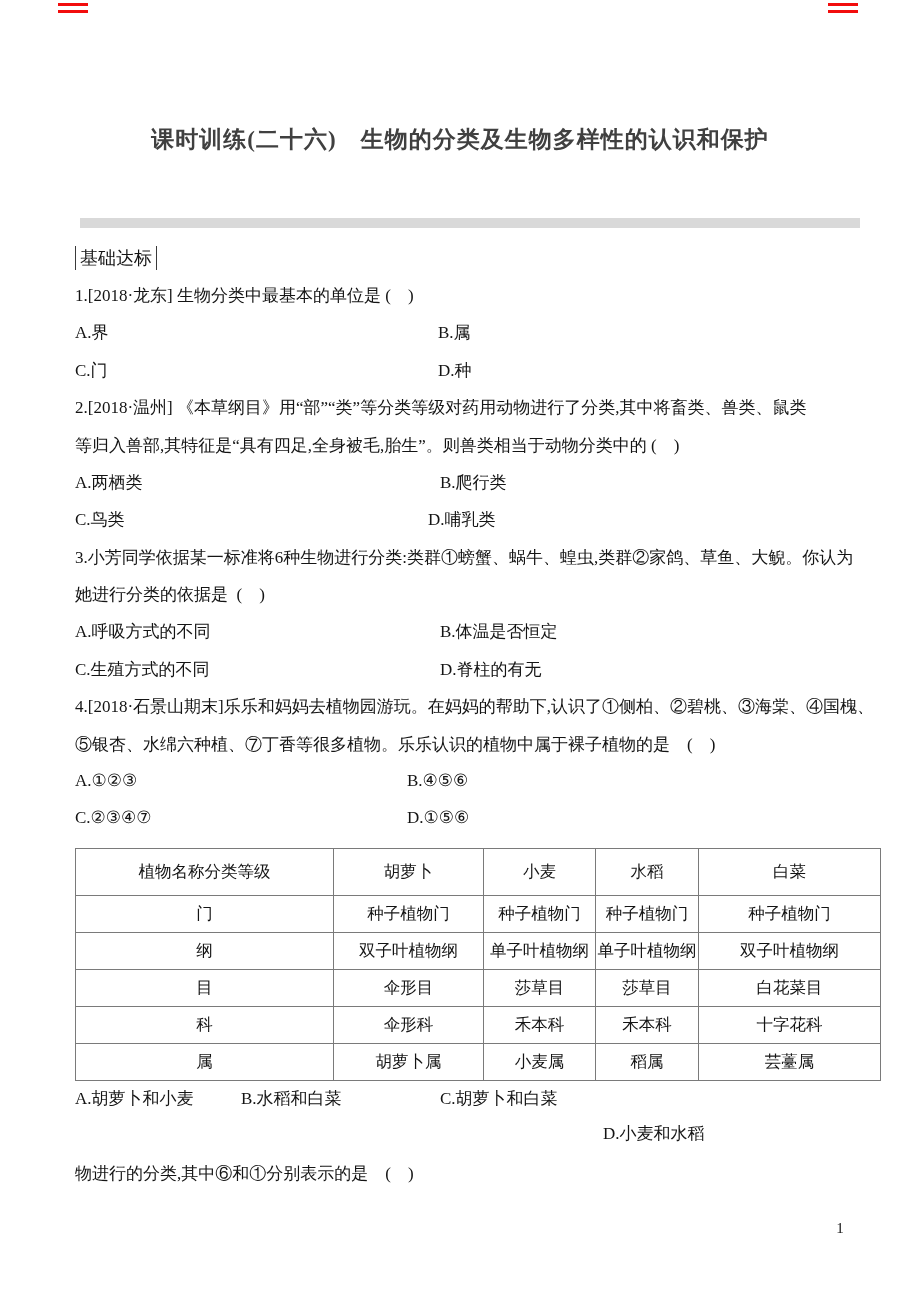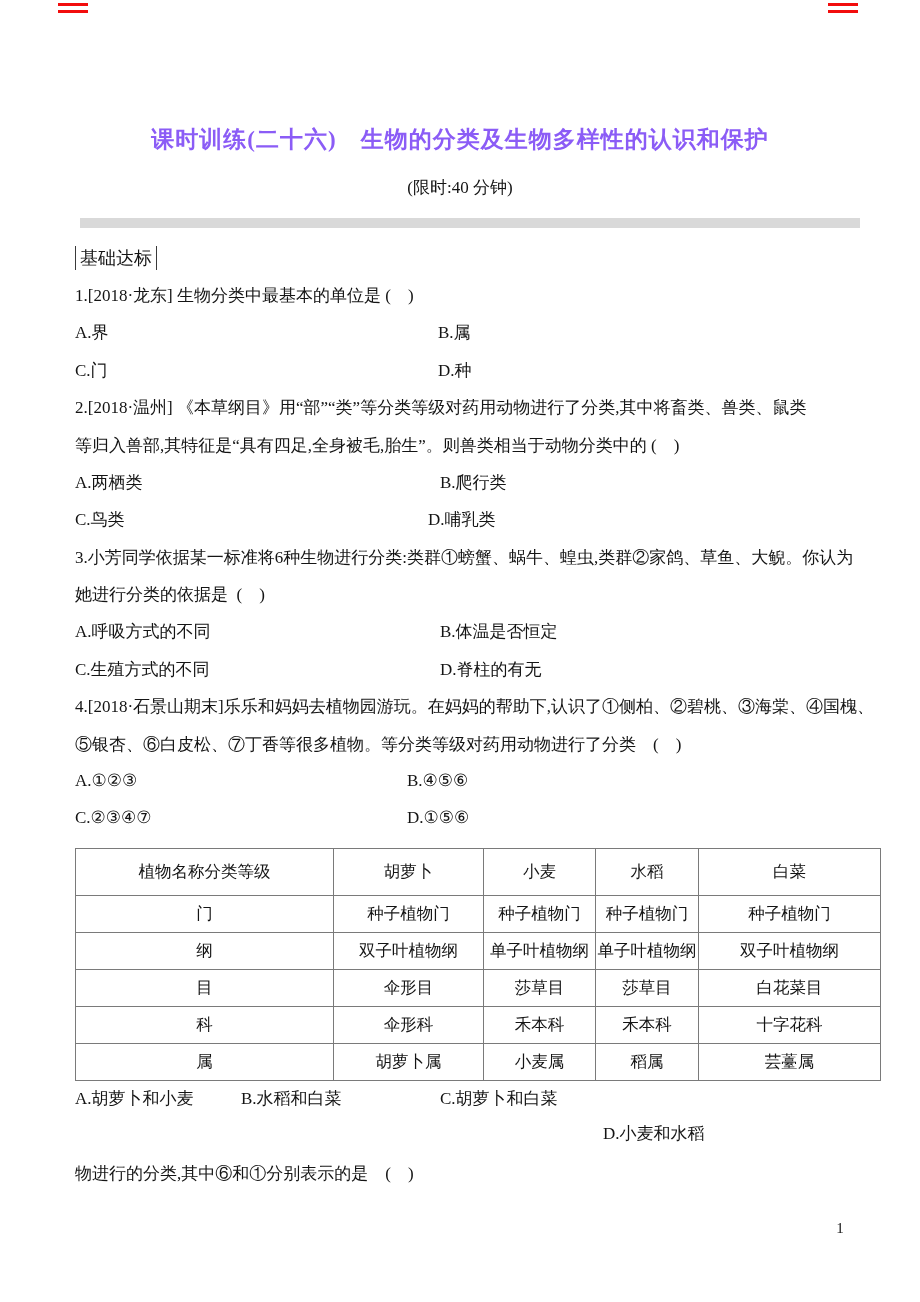--- a/index.html
+++ b/index.html
@@ -4,21 +4,21 @@
 <style>
   html,body{margin:0;padding:0;background:#ffffff;}
   .page{
     position:relative;width:920px;height:1302px;background:#ffffff;overflow:hidden;
     font-family:"Liberation Serif","DejaVu Serif",serif;color:#141414;
   }
   .redmark{position:absolute;width:30px;height:14px;}
   .redmark .bar{height:3px;background:#f20d0d;margin-bottom:4px;}
   .title{
     position:absolute;left:0;right:0;top:124px;text-align:center;
-    font-size:23px;font-weight:bold;color:#8b5cf6;letter-spacing:1px;white-space:pre;
+    font-size:23px;font-weight:bold;color:#404040;letter-spacing:1px;white-space:pre;
   }
   .timelimit{position:absolute;left:0;right:0;top:176px;text-align:center;font-size:17px;white-space:pre;}
   .grayband{position:absolute;left:80px;top:218px;width:780px;height:10px;background:#d9d9d9;}
   .section{
     position:absolute;left:75px;top:246px;font-size:18px;
     border-left:1px solid #3a3a3a;border-right:1px solid #3a3a3a;padding:0 4px;white-space:pre;
   }
   .line{position:absolute;font-size:17px;white-space:pre;}
   .opt{position:absolute;font-size:17px;white-space:pre;}
   table.qtable{
@@ -41,21 +41,20 @@
   <div class="redmark" style="left:58px;top:3px;">
     <div class="bar"></div>
     <div class="bar"></div>
   </div>
   <div class="redmark" style="left:828px;top:3px;">
     <div class="bar"></div>
     <div class="bar"></div>
   </div>
 
   <div class="title">课时训练(二十六)　生物的分类及生物多样性的认识和保护</div>
-  <div class="timelimit">(限时:40 分钟)</div>
   <div class="grayband"></div>
   <div class="section">基础达标</div>
 
   <div class="line" style="left:75px;top:284px;">1.[2018·龙东] 生物分类中最基本的单位是 (    )</div>
   <div class="opt" style="left:75px;top:321px;">A.界</div>
   <div class="opt" style="left:438px;top:321px;">B.属</div>
   <div class="opt" style="left:75px;top:359px;">C.门</div>
   <div class="opt" style="left:438px;top:359px;">D.种</div>
 
   <div class="line" style="left:75px;top:396px;">2.[2018·温州] 《本草纲目》用“部”“类”等分类等级对药用动物进行了分类,其中将畜类、兽类、鼠类</div>
@@ -66,21 +65,21 @@
   <div class="opt" style="left:428px;top:508px;">D.哺乳类</div>
 
   <div class="line" style="left:75px;top:546px;">3.小芳同学依据某一标准将6种生物进行分类:类群①螃蟹、蜗牛、蝗虫,类群②家鸽、草鱼、大鲵。你认为</div>
   <div class="line" style="left:75px;top:583px;">她进行分类的依据是  (    )</div>
   <div class="opt" style="left:75px;top:620px;">A.呼吸方式的不同</div>
   <div class="opt" style="left:440px;top:620px;">B.体温是否恒定</div>
   <div class="opt" style="left:75px;top:658px;">C.生殖方式的不同</div>
   <div class="opt" style="left:440px;top:658px;">D.脊柱的有无</div>
 
   <div class="line" style="left:75px;top:695px;">4.[2018·石景山期末]乐乐和妈妈去植物园游玩。在妈妈的帮助下,认识了①侧柏、②碧桃、③海棠、④国槐、</div>
-  <div class="line" style="left:75px;top:733px;">⑤银杏、⑥白皮松、⑦丁香等很多植物。等分类等级对药用动物进行了分类    (    )</div>
+  <div class="line" style="left:75px;top:733px;">⑤银杏、水绵六种植、⑦丁香等很多植物。乐乐认识的植物中属于裸子植物的是    (    )</div>
   <div class="opt" style="left:75px;top:770px;">A.①②③</div>
   <div class="opt" style="left:407px;top:770px;">B.④⑤⑥</div>
   <div class="opt" style="left:75px;top:807px;">C.②③④⑦</div>
   <div class="opt" style="left:407px;top:807px;">D.①⑤⑥</div>
 
 
   <table class="qtable">
     <colgroup>
       <col style="width:258px;">
         <col style="width:150px;">

